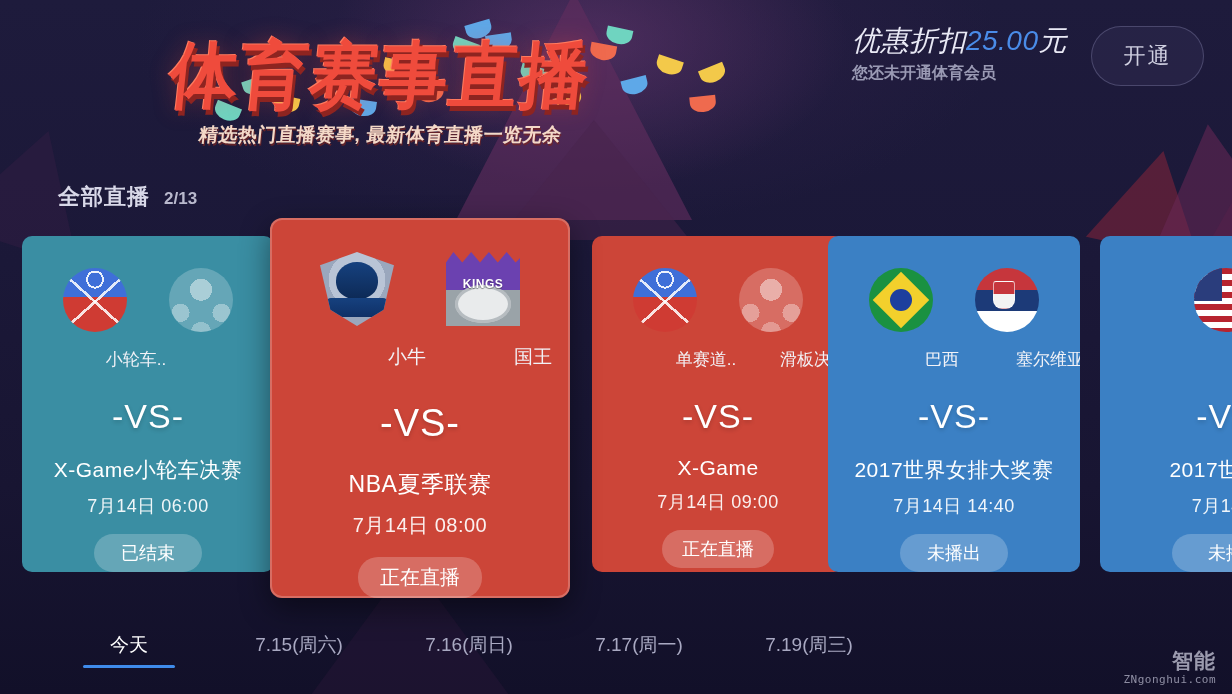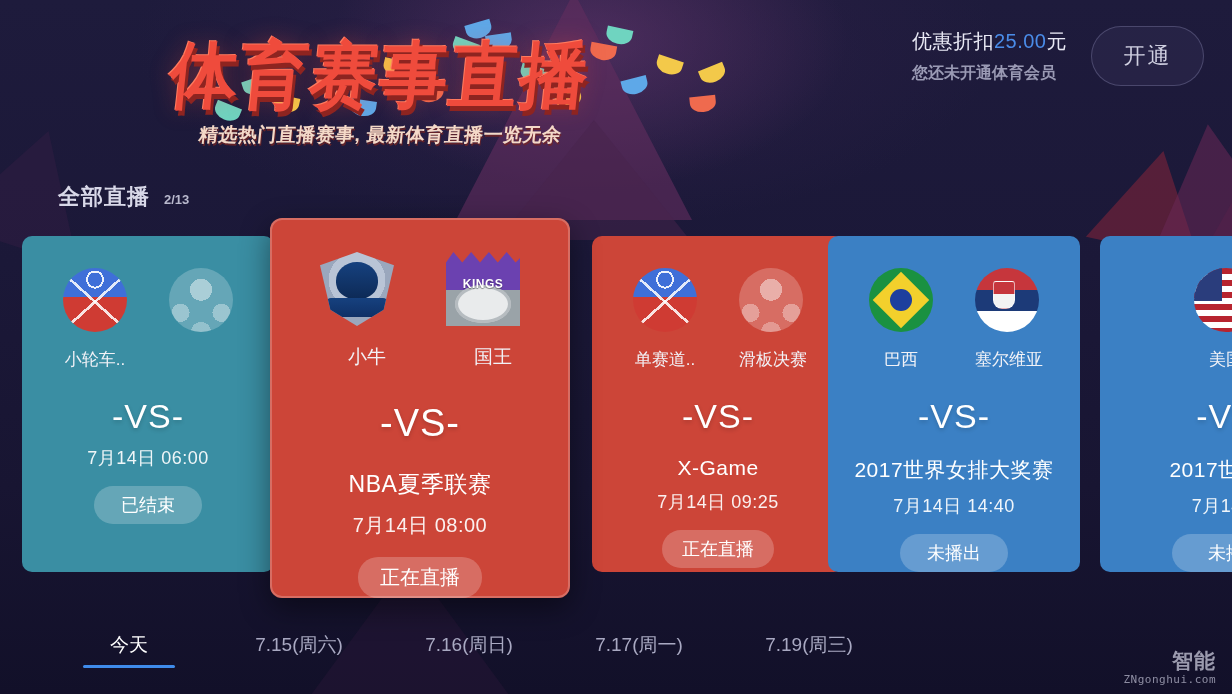--- a/index.html
+++ b/index.html
@@ -81,22 +81,22 @@
     border-radius: 0 0 20px 20px / 0 0 14px 14px;
   }
 
   
   .promo {
     position: absolute; right: 28px; top: 26px;
     display: flex; align-items: center; gap: 24px;
   }
   .promo-text { text-align: left; }
   .promo-line1 {
-    font-size: 20px; color: #e9e9f5; letter-spacing: .5px;
-    line-height: 30px; white-space: nowrap;
+    font-size: 28px; color: #e9e9f5; letter-spacing: .5px;
+    line-height: 30px; white-space: nowrap; font-style: italic;
   }
   .promo-price { color: #4a8ce8; }
   .promo-line2 {
     font-size: 16px; color: #9a9ab4; line-height: 26px;
     margin-top: 4px; white-space: nowrap; font-weight: bold;
   }
   .promo-btn {
     width: 113px; height: 60px; border-radius: 32px;
     background: rgba(46,42,78,.55);
     border: 1px solid rgba(120,118,158,.45);
@@ -130,21 +130,21 @@
     text-shadow: 1px 2px 0 rgba(120,36,34,.75);
     white-space: nowrap;
   }
 
   
   .section-head {
     position: absolute; left: 58px; top: 182px;
     display: flex; align-items: baseline; gap: 14px; font-weight: bold;
   }
   .section-title { font-size: 22px; color: #d8d8e8; letter-spacing: 1px; }
-  .section-count { font-size: 13px; color: #b9b9cd; }
+  .section-count { font-size: 17px; color: #b9b9cd; }
 
   
   .rail {
     position: absolute; left: 0; top: 228px;
     width: 1232px; height: 352px;
   }
   .card {
     position: absolute; top: 8px;
     width: 252px; height: 336px;
     border-radius: 10px;
@@ -162,21 +162,21 @@
   }
   .logos {
     display: flex; justify-content: center; align-items: center;
     gap: 42px; margin-top: 28px; height: 72px;
   }
   .card.selected .logos { gap: 52px; margin-top: 32px; height: 80px; }
   .logo { width: 64px; height: 64px; position: relative; }
   .card.selected .logo { width: 74px; height: 74px; }
 
   .names {
-    display: flex; justify-content: center; gap: 42px;
+    display: flex; justify-content: flex-end; gap: 42px;
     margin-top: 12px; width: 100%;
   }
   .card.selected .names { gap: 52px; margin-top: 16px; padding-left: 20px; }
   .team-name {
     width: 64px; text-align: center;
     font-size: 17px; color: #f2f2f7; white-space: nowrap;
   }
   .card.selected .team-name { width: 74px; font-size: 19px; }
 
   .vs {
@@ -403,20 +403,21 @@
           </div>
           <div class="logo">
             <div class="ball-faded"></div>
           </div>
         </div>
         <div class="names">
           <div class="team-name">小轮车..</div>
           <div class="team-name"></div>
         </div>
         <div class="vs">-VS-</div>
+        <div class="match-title">X-Game小轮车决赛</div>
         <div class="match-time">7月14日 06:00</div>
         <div class="badge">已结束</div>
       </div>
       <div class="card theme-red selected" style="left: 270px;">
         <div class="logos">
           <div class="logo">
             <div class="logo-mav"></div>
           </div>
           <div class="logo">
             <div class="logo-kings"></div>
@@ -439,21 +440,21 @@
           <div class="logo">
             <div class="ball-faded"></div>
           </div>
         </div>
         <div class="names">
           <div class="team-name">单赛道..</div>
           <div class="team-name">滑板决赛</div>
         </div>
         <div class="vs">-VS-</div>
         <div class="match-title">X-Game</div>
-        <div class="match-time">7月14日 09:25</div>
+        <div class="match-time">7月14日 09:00</div>
         <div class="badge">正在直播</div>
       </div>
       <div class="card theme-blue" style="left: 828px;">
         <div class="logos">
           <div class="logo">
             <div class="flag flag-br"></div>
           </div>
           <div class="logo">
             <div class="flag flag-rs"></div>
           </div>

